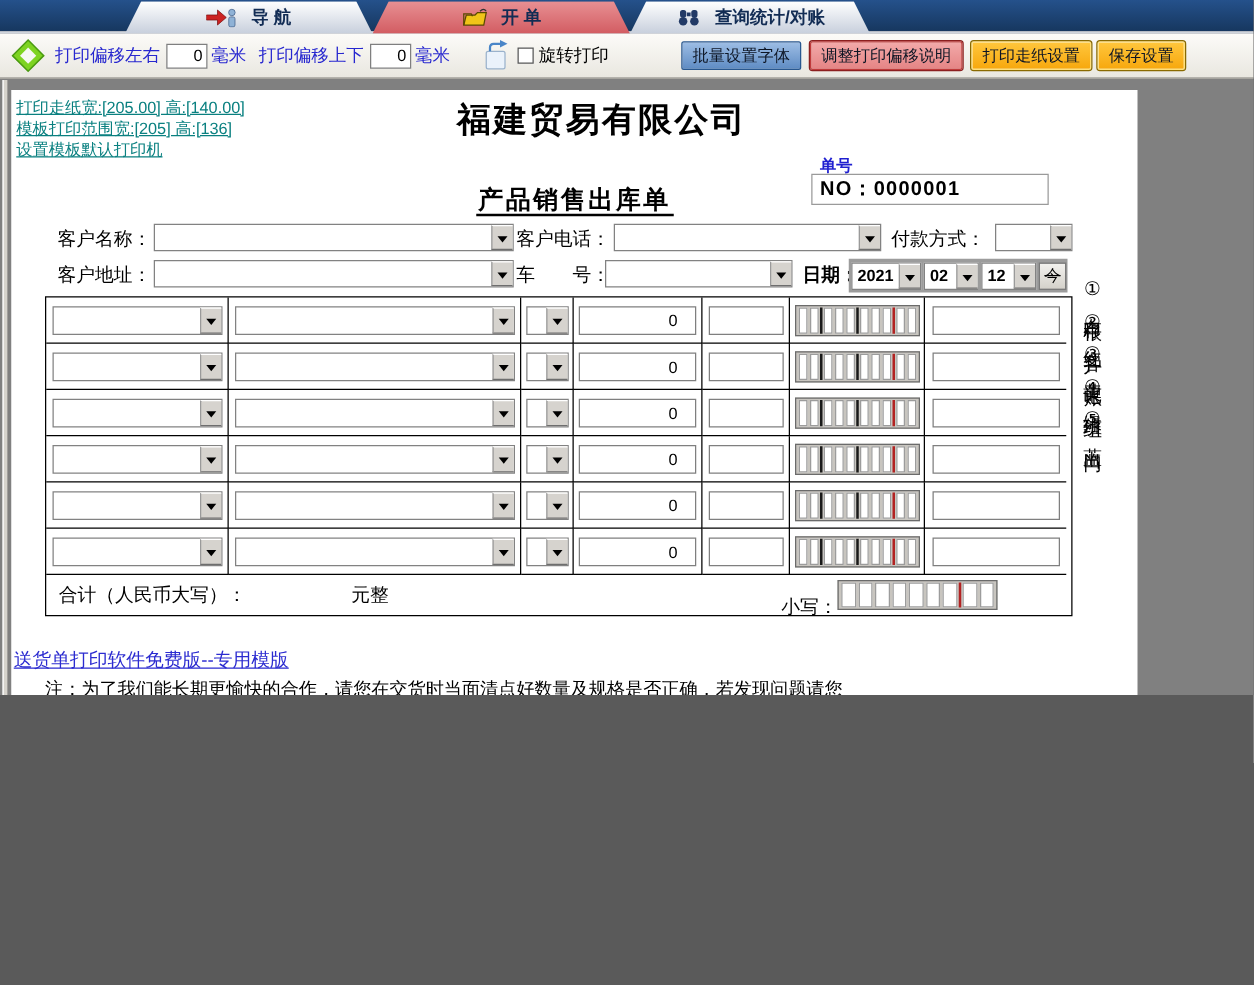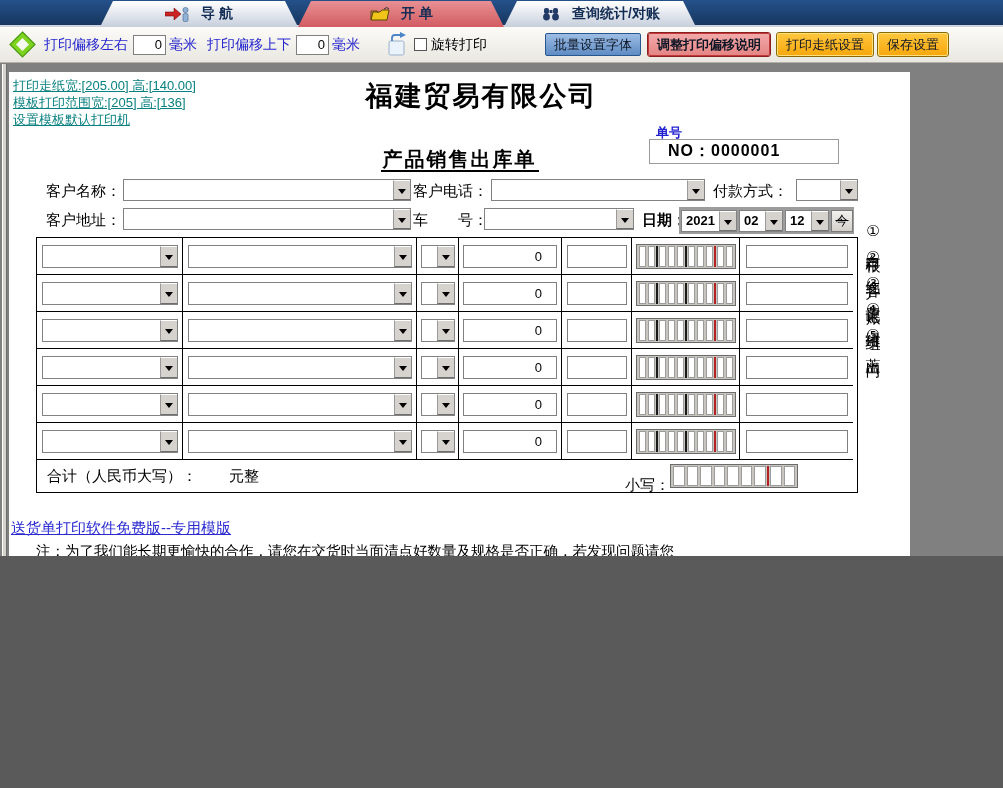--- a/index.html
+++ b/index.html
@@ -37,21 +37,21 @@
 
   .tlink{color:#0a8080;text-decoration:underline;font-size:13px;line-height:17px;display:block;cursor:pointer;white-space:nowrap;}
   .blulink{color:#2b2bd0;text-decoration:underline;cursor:pointer;}
 
   .company{position:absolute;left:0;top:6px;width:100%;text-align:center;font-size:27px;font-weight:bold;letter-spacing:2px;padding-left:44px;}
   .addr{position:absolute;left:0;top:44px;width:100%;text-align:center;font-size:15px;}
   .doctitle{position:absolute;left:0;top:74px;width:100%;text-align:center;font-size:20px;font-weight:bold;}
   .doctitle span{border-bottom:2px solid #000;padding:0 2px;letter-spacing:2px;}
   .onolabel{position:absolute;left:647px;top:52px;color:#1f1fd0;font-size:13px;font-weight:bold;}
   .onobox{position:absolute;left:640px;top:67px;width:190px;height:25px;border:1px solid #9a9a9a;
-    font-size:16px;font-weight:bold;display:flex;align-items:center;padding-left:18px;letter-spacing:1px;}
+    font-size:16px;font-weight:bold;display:flex;align-items:center;padding-left:6px;letter-spacing:1px;}
 
   .flabel{position:absolute;font-size:15px;white-space:nowrap;}
 
   
   .combo{position:absolute;height:22px;border:1px solid #828282;background:#fff;display:flex;cursor:pointer;}
   .combo .cf{flex:1;font-size:13px;font-weight:bold;display:flex;align-items:center;padding-left:4px;overflow:hidden;}
   .combo .cb{width:17px;background:#d6d3ce;border-left:1px solid #9a9a9a;
     border-top:1px solid #fff;border-bottom:1px solid #6e6e6e;position:relative;}
   .combo .cb::after{content:'';position:absolute;left:4px;top:8px;border:4px solid transparent;border-top:5px solid #000;}
 
@@ -73,21 +73,21 @@
   .rcombo{position:relative;height:23px;}
 
   .amt{display:flex;align-items:stretch;width:100px;height:25px;background:#c8c5bf;
     border:1px solid #6b6b6b;box-shadow:inset 1px 1px 0 #58585 8;padding:1px;}
   .amt b{flex:1;background:#fff;border:1px solid #9c9c9c;margin:0 1px;}
   .amt i{width:2px;background:#1a1a1a;}
   .amt i.red{background:#b22222;}
 
   .tfoot{height:32px;position:relative;display:flex;align-items:center;font-size:15px;}
   .tfoot .w1{margin-left:10px;}
-  .tfoot .w2{margin-left:32px;}
+  .tfoot .w2{margin-left:84px;}
   .xiao{position:absolute;left:588px;top:16px;font-size:15px;}
   .xamt{position:absolute;left:633px;top:4px;width:128px;height:24px;}
 
   .notes{position:absolute;left:27px;top:470px;font-size:14.5px;white-space:nowrap;}
   .phoneline{position:absolute;left:40px;top:489px;font-size:15px;white-space:nowrap;}
   .gendate{position:absolute;left:2px;top:487px;font-size:15px;color:#2b2bd0;text-decoration:underline;white-space:nowrap;}
   .freelink{position:absolute;left:2px;top:447px;font-size:15px;}
 
   .sidenote{position:absolute;left:854px;top:150px;height:340px;writing-mode:vertical-lr;
     text-orientation:upright;font-size:15px;letter-spacing:2px;white-space:nowrap;}
@@ -140,21 +140,21 @@
 
     <svg width="24" height="26" viewBox="0 0 24 26" style="margin-left:26px;">
       <rect x="3" y="9" width="15" height="14" rx="1.5" fill="#eaf2fb" stroke="#9ab2cc" stroke-width="1"></rect>
       <path d="M6 9 V6 q0 -3 3 -3 h6" fill="none" stroke="#4a86c8" stroke-width="1.8"></path>
       <polygon points="14,0 20,3 14,6" fill="#4a86c8"></polygon>
     </svg>
     <span class="chk" style="margin:0 4px 0 4px;"></span>
     <span style="font-size:14px;">旋转打印</span>
 
     <button class="tbtn btn-blue" style="margin-left:58px;">批量设置字体</button>
-    <button class="tbtn btn-red" style="margin-left:7px;font-weight:bold;">调整打印偏移说明</button>
+    <button class="tbtn btn-red" style="margin-left:7px;">调整打印偏移说明</button>
     <button class="tbtn btn-gold" style="margin-left:7px;">打印走纸设置</button>
     <button class="tbtn btn-gold" style="margin-left:5px;">保存设置</button>
   </div>
 
   <div class="content">
     <div class="splitter"></div>
 
     <div class="panel">
 
       <div style="position:absolute;left:4px;top:5px;">

